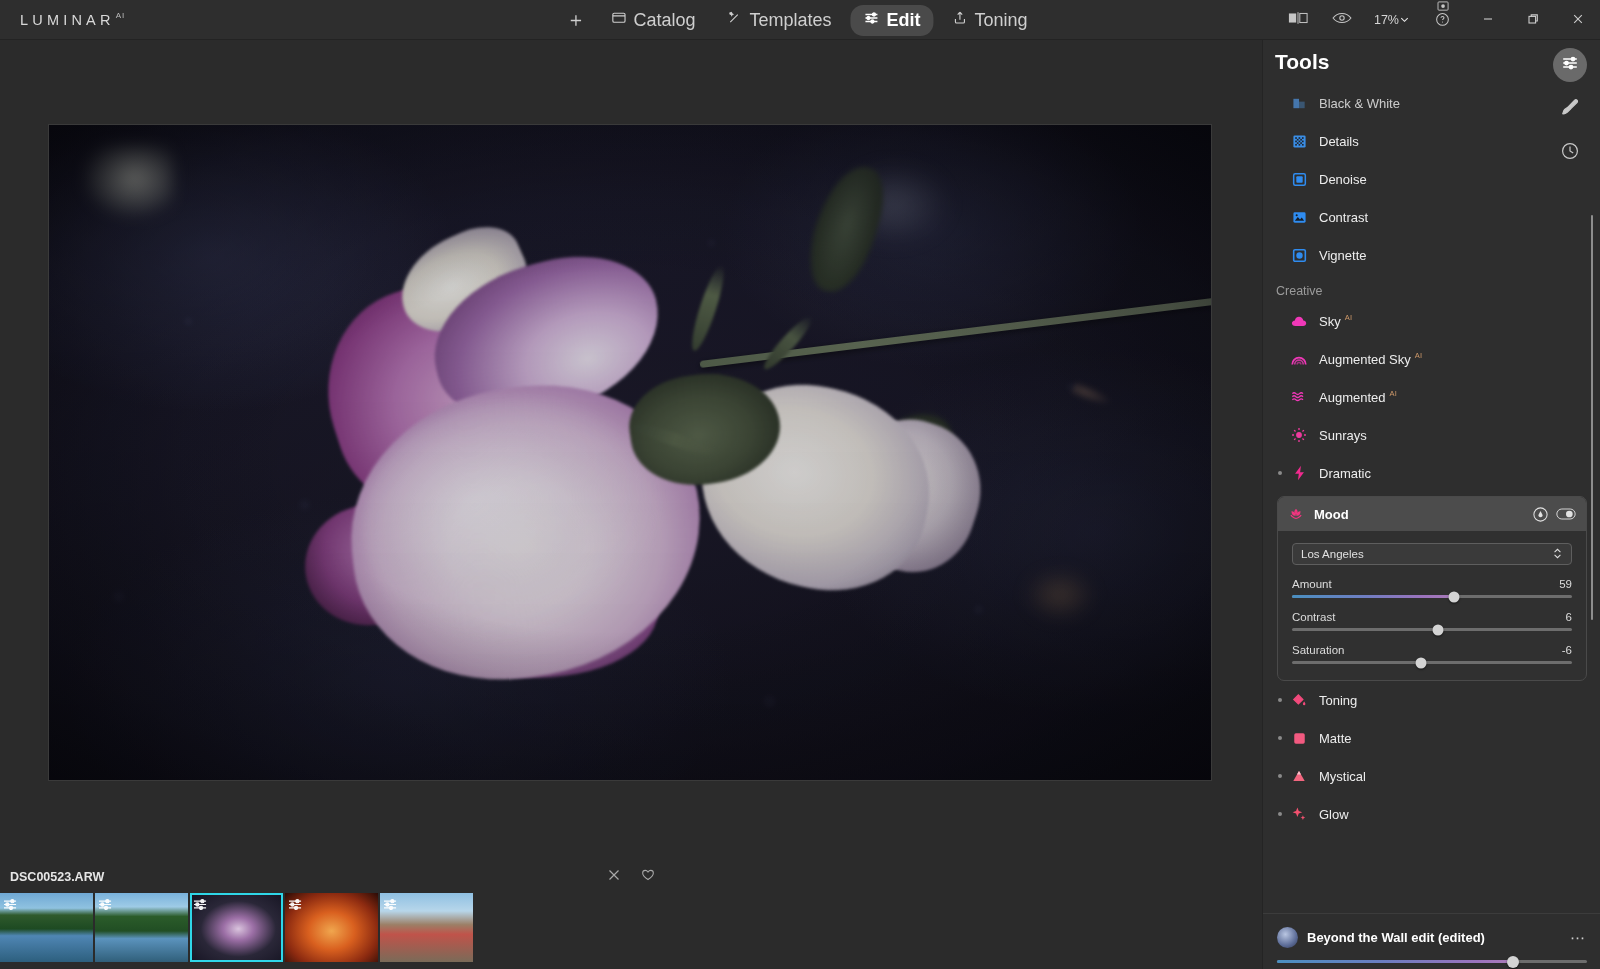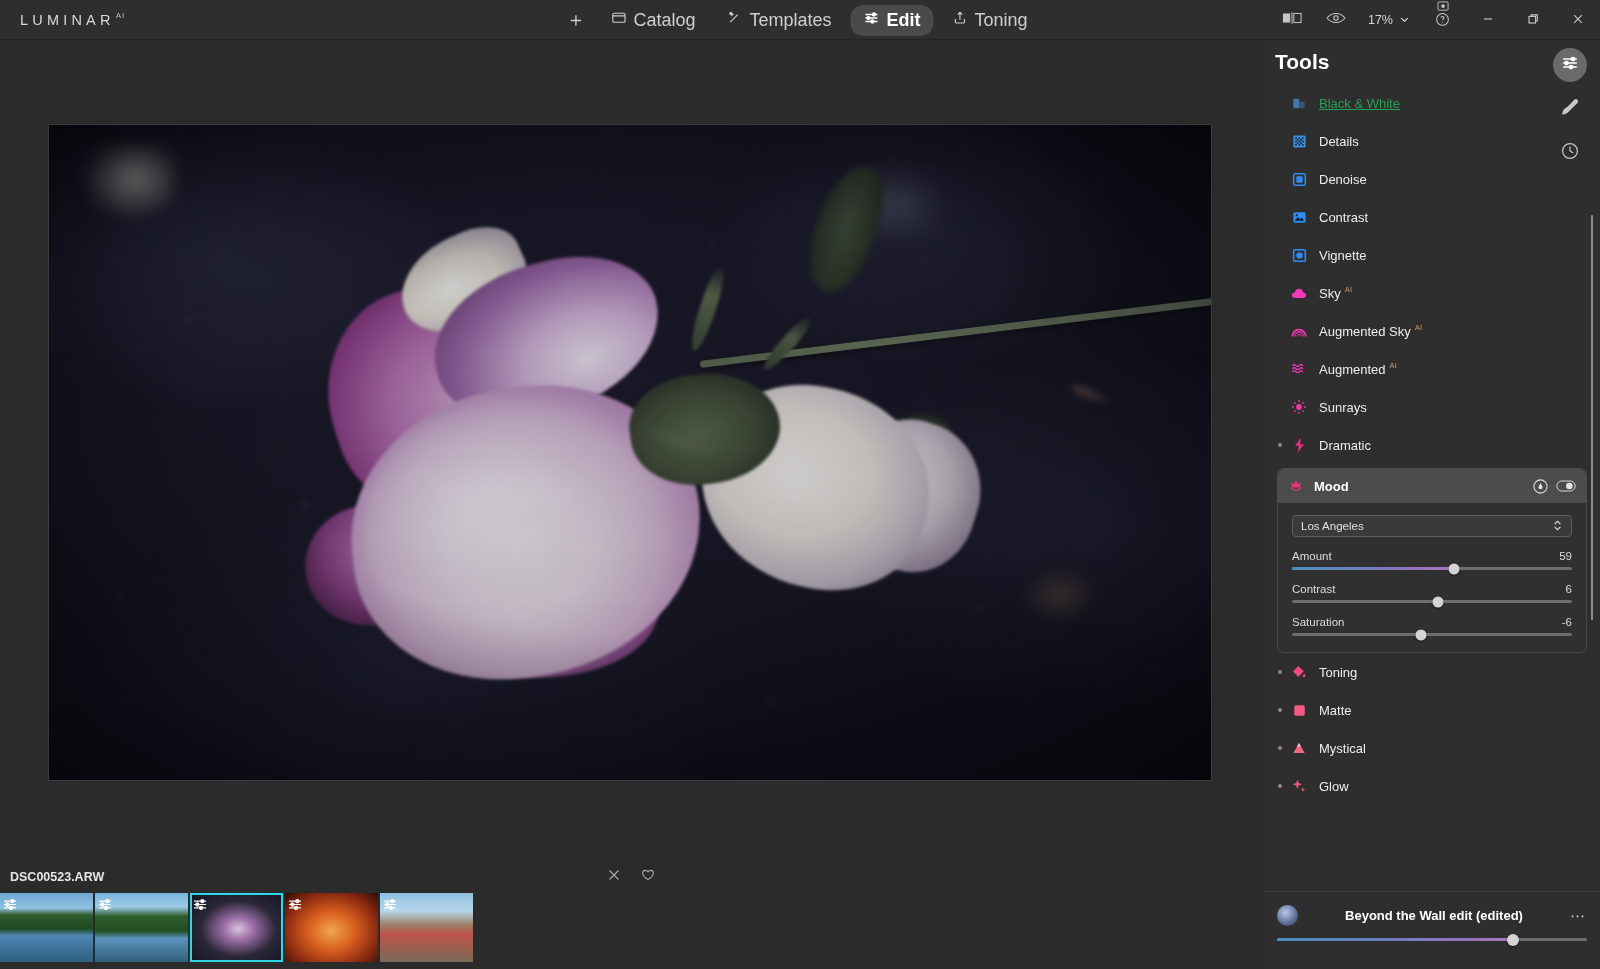--- a/index.html
+++ b/index.html
@@ -43,21 +43,21 @@
   .navitem.plus { padding: 5px 9px; }
   .navitem.active { background: #4a4a4a; color: #ffffff; font-weight: bold; }
   .navitem svg { display: block; }
 
   #rightctl {
     position: absolute; right: 0; top: 0; height: 40px;
     display: flex; align-items: center;
   }
   .rctl { display: flex; align-items: center; justify-content: center;
           height: 40px; cursor: pointer; color: #c6c6c6; }
-  #zoomwrap { display: flex; align-items: center; gap: 6px; padding: 0 10px; cursor: pointer; }
+  #zoomwrap { display: flex; align-items: center; padding: 0 10px; cursor: pointer; }
   #zoomval { font-size: 12.5px; color: #d5d5d5; }
   .wbtn { width: 45px; height: 40px; display: flex; align-items: center;
           justify-content: center; cursor: pointer; color: #cccccc; }
 
   
   #stage {
     position: absolute; left: 0; top: 40px; width: 1262px; height: 820px;
     background: #2b2b2b;
   }
   #photo {
@@ -288,21 +288,21 @@
   }
   .toolrow .dot {
     position: absolute; left: 15px; top: 50%; transform: translateY(-50%);
     width: 4px; height: 4px; border-radius: 50%; background: #8a8a8a;
   }
   .toolrow .ti {
     width: 16px; height: 16px; margin-left: 14px; margin-right: 12px;
     flex: 0 0 auto; display: flex; align-items: center; justify-content: center;
   }
   .toolrow .tl { font-size: 13px; color: #ededed; white-space: nowrap; }
-  .toolrow.faded .tl { color: #22c55e; text-decoration: underline; }
+  .toolrow.faded .tl { color: #ffffff; }
   .toolrow.faded { opacity: .75; }
   .ai {
     font-size: 7.5px; color: #d09a6a; margin-left: 4px;
     position: relative; top: -4px; letter-spacing: .3px;
   }
   .secthead {
     padding: 10px 0 4px 13px; font-size: 12.5px; color: #9b9b9b;
   }
 
   
@@ -331,22 +331,22 @@
   .srow .sv { color: #dcdcdc; }
   .track { position: relative; height: 3px; background: #6d6d6d; border-radius: 2px; }
   .track .fill { position: absolute; left: 0; top: 0; height: 3px; border-radius: 2px;
                  background: linear-gradient(90deg, #4a8fc0, #6f7ec2 45%, #9b73bd 80%, #a87ab8); }
   .track .knob { position: absolute; top: 50%; transform: translate(-50%, -50%);
                  width: 11px; height: 11px; border-radius: 50%;
                  background: #d4d4d4; box-shadow: 0 1px 2px rgba(0,0,0,.6); cursor: pointer; }
 
   
   #panelfooter {
-    position: absolute; left: 0; bottom: 0; width: 338px; height: 78px;
-    border-top: 1px solid #3c3c3c; padding: 13px 14px 0 14px; text-align: center;
+    position: absolute; left: 0; bottom: 0; width: 338px; height: 56px;
+    border-top: 1px solid #3c3c3c; padding: 13px 14px 0 14px;
   }
   #tplrow { display: flex; align-items: center; gap: 9px; }
   #tplavatar {
     width: 21px; height: 21px; border-radius: 50%; flex: 0 0 auto;
     background: radial-gradient(circle at 40% 35%, #b9c6e2, #5c6c97 60%, #2e3550);
     display: flex; align-items: center; justify-content: center;
   }
   #tplname { font-size: 13px; font-weight: bold; color: #ffffff; flex: 1; white-space: nowrap; }
   #tpldots { color: #d0d0d0; letter-spacing: 2px; font-size: 15px; cursor: pointer; line-height: 1; }
   #tplslider { margin-top: 12px; position: relative; height: 3px;
@@ -659,20 +659,21 @@
         <div class="toolrow">
           <span class="ti">
             <svg width="15" height="15" viewBox="0 0 16 16" fill="none">
               <rect x="1.8" y="1.8" width="12.4" height="12.4" rx="1.4" stroke="#2f8cf0" stroke-width="1.7"></rect>
               <circle cx="8" cy="8" r="3.4" fill="#2f8cf0"></circle>
             </svg>
           </span>
           <span class="tl">Vignette</span>
         </div>
       </div>
+    <div class="secthead">Creative</div>
     <div id="creativeList">
         <div class="toolrow">
           <span class="ti">
             <svg width="16" height="13" viewBox="0 0 18 14">
               <path d="M5 12.2h8.6c2.1 0 3.5-1.5 3.5-3.2 0-1.8-1.4-3.1-3.2-3.2C13.4 3.4 11.4 1.6 9 1.6c-2.5 0-4.4 1.9-4.6 4.3C2.4 6.2 1 7.5 1 9.1c0 1.8 1.5 3.1 4 3.1z" fill="#f038b8"></path>
             </svg>
           </span>
           <span class="tl">Sky</span>
           <span class="ai">AI</span>
         </div>

